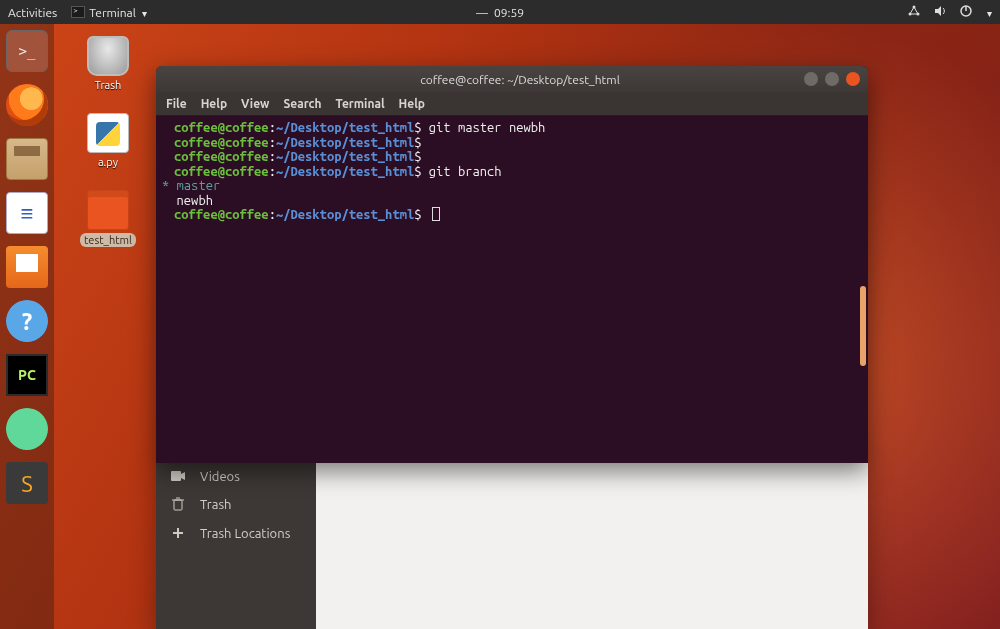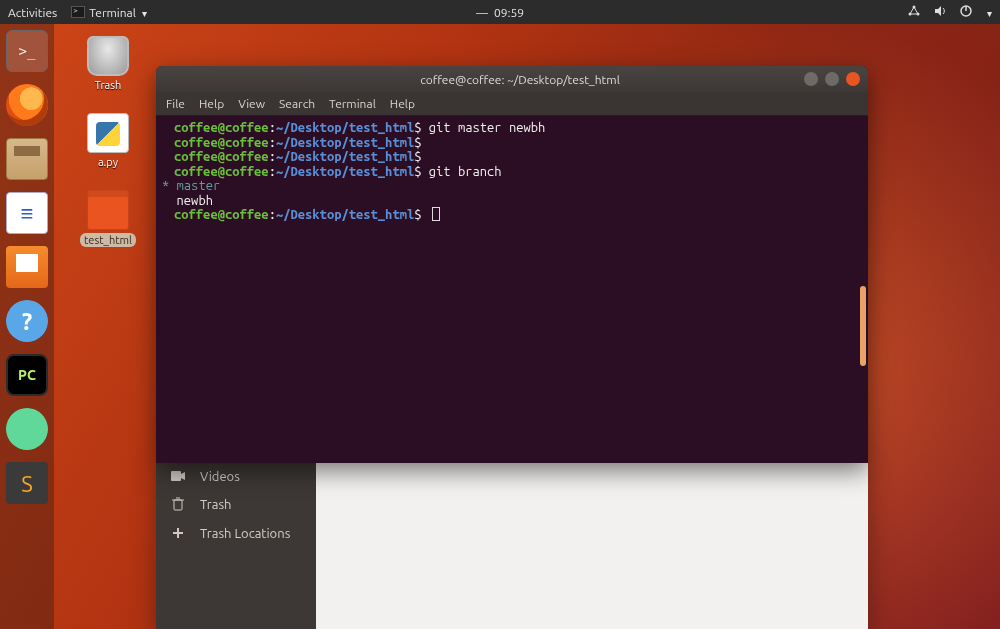--- a/index.html
+++ b/index.html
@@ -42,21 +42,21 @@
 }
 .dock-item.active { background: rgba(255,255,255,.16); }
 .di-terminal { background: linear-gradient(#3a3a3a,#1a1a1a); border: 1px solid #666; font-family: monospace; color: #eee; font-size: 14px; }
 .di-firefox { background: radial-gradient(circle at 60% 35%, #ffb84d 0 30%, #ff7a1a 31% 60%, #e04e10 61% 100%); border-radius: 50%; box-shadow: inset -4px -6px 0 0 #b23b0a; }
 .di-archive { background: linear-gradient(#d7b88b,#c4a06b); border-radius: 4px; border: 1px solid #a07a45; }
 .di-archive::after{content:"";position:absolute;top:7px;left:7px;right:7px;height:10px;background:#8e6b42;}
 .di-office { background: #fff; border-radius: 4px; border: 1px solid #aac; color:#2a5fd0; font-weight:bold; font-size:22px; }
 .di-software { background: linear-gradient(#f58c2e,#e5671a); border-radius: 4px; position: relative; }
 .di-software::after { content:""; position:absolute; left:10px; right:10px; top:8px; bottom:16px; background:#fff; }
 .di-help { background: radial-gradient(circle,#5aa7e8 0 70%, #3a7bc0 71% 100%); border-radius: 50%; color:#fff; font-weight:bold; font-size:24px; }
-.di-pycharm { background:#000; border-radius: 8px; color:#b7f26a; font-weight:bold; font-size:14px; border:2px solid #2c2c2c; }
+.di-pycharm { background:#000; border-radius: 0; color:#b7f26a; font-weight:bold; font-size:14px; border:2px solid #2c2c2c; }
 .di-atom { background: radial-gradient(circle,#5fd89a 0 70%, #2bb673 71% 100%); border-radius: 50%; }
 .di-sublime { background:#3a3a3a; border-radius:4px; color:#f9a825; font-size:22px; }
 
 
 .desk-icons { position: absolute; left: 78px; top: 36px; display: flex; flex-direction: column; gap: 22px; z-index: 2; }
 .desk-icon { width: 60px; display: flex; flex-direction: column; align-items: center; gap: 3px; font-size: 11px; color: #fff; text-shadow: 0 1px 1px #000; }
 .desk-icon .glyph { width: 42px; height: 40px; display: flex; align-items: center; justify-content: center; }
 .trash-glyph { background: radial-gradient(ellipse at 50% 30%, #e8e8e8, #9a9a9a); border-radius: 6px 6px 10px 10px; border: 2px solid #bdbdbd; }
 .py-glyph { background:#fff; border-radius:4px; border:1px solid #bbb; position:relative; }
 .py-glyph::after{content:"";position:absolute;left:8px;top:8px;width:24px;height:24px;background:linear-gradient(135deg,#3776ab 0 50%,#ffd43b 50% 100%);border-radius:4px;}
@@ -76,20 +76,21 @@
 }
 .term-controls { position: absolute; right: 8px; display: flex; gap: 7px; }
 .term-ctrl { width: 14px; height: 14px; border-radius: 50%; display:flex;align-items:center;justify-content:center;font-size:9px;color:#222;}
 .tc-min { background: #6e6b66; }
 .tc-max { background: #6e6b66; }
 .tc-close { background: #e95420; }
 .term-menubar {
   height: 24px; background: #3a3533; display: flex; align-items: center;
   gap: 14px; padding: 0 10px; color: #d8d4cf; font-size: 12px;
   border-bottom: 1px solid #221e1c;
+  font-weight: bold;
 }
 .term-body {
   padding: 4px 6px; font-family: "Ubuntu Mono", Consolas, monospace;
   font-size: 13px; line-height: 1.12; color: #eee; background: #2b0e23;
   height: calc(100% - 50px); white-space: pre; position:relative;
 }
 .p-user { color: #6bbf3c; font-weight: bold; margin-left: 12px; }
 .p-colon { color: #eee; }
 .p-path { color: #5a8fd6; font-weight: bold; }
 .p-cmd { color: #eee; }

